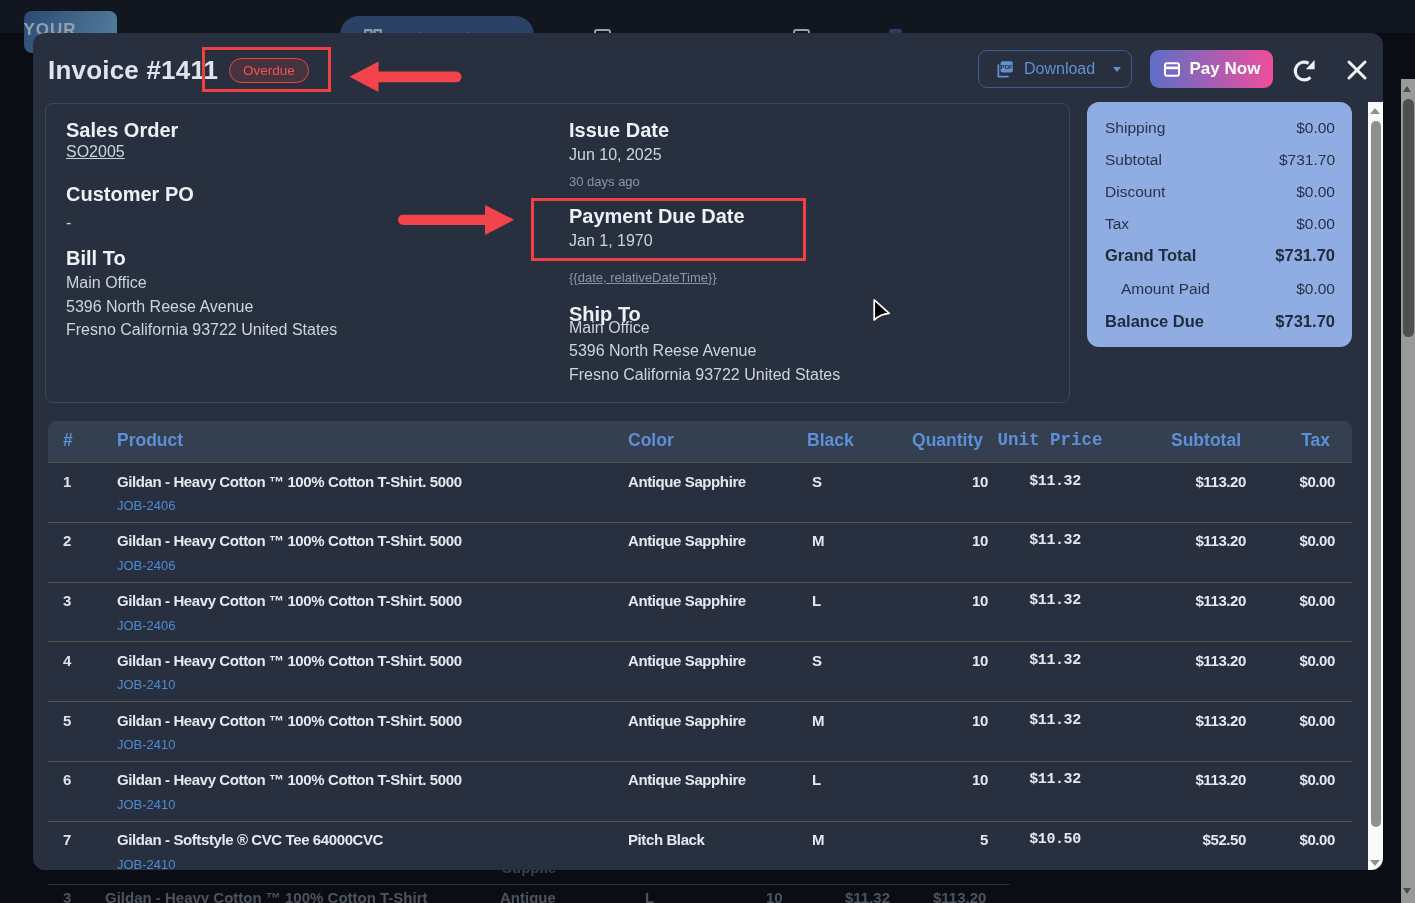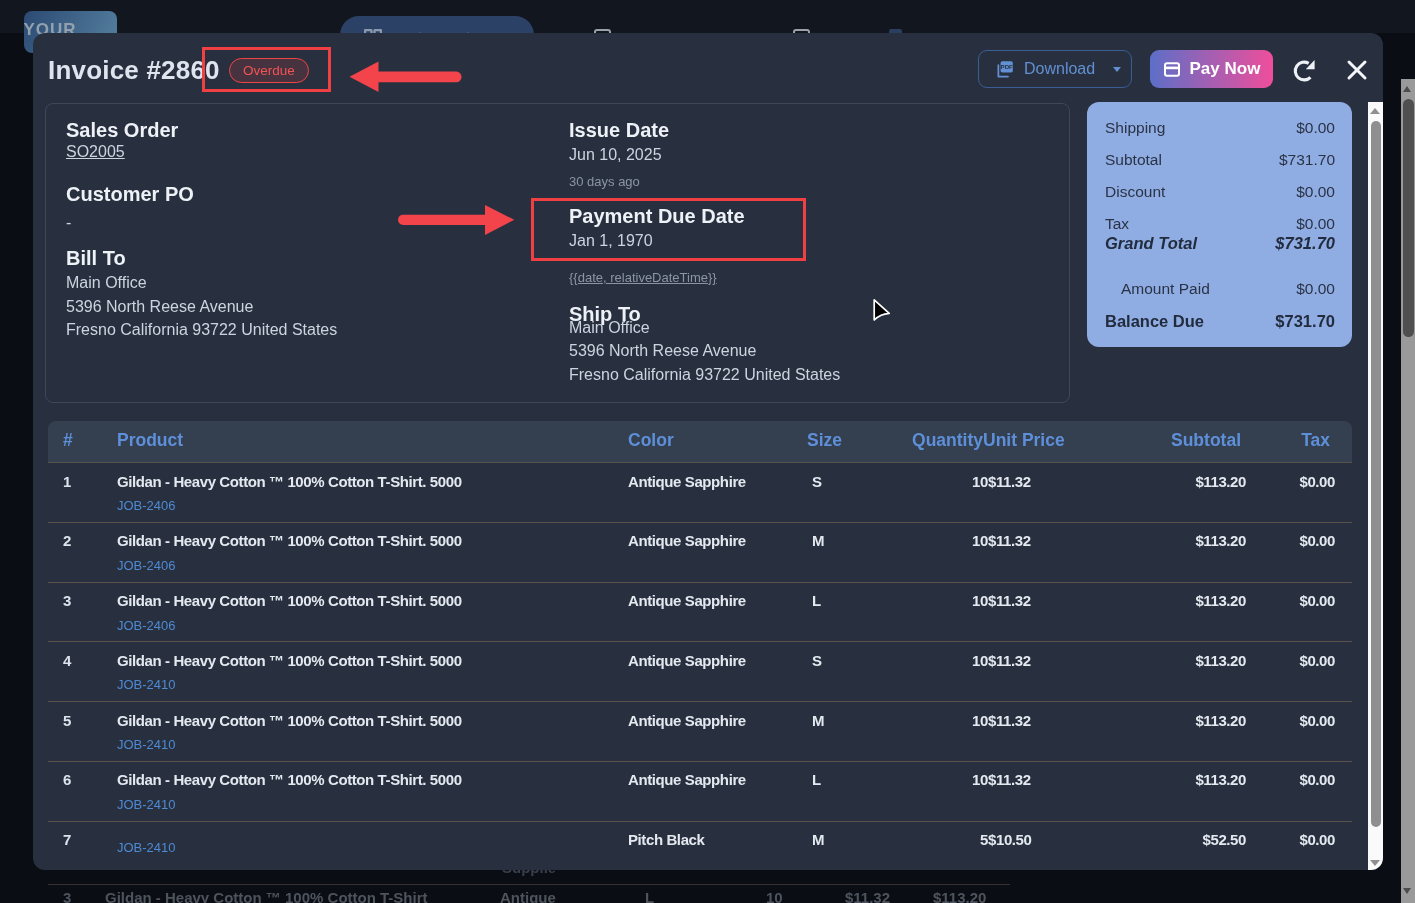--- a/index.html
+++ b/index.html
@@ -40,21 +40,21 @@
 .crow .cv { float:right; }
 
 #tbl { position:absolute; left:15px; top:388px; width:1304px; }
 .trow { display:flex; width:1304px; }
 .trow > div { flex:none; }
 .c0 { width:69px;  padding-left:15px; }
 .c1 { width:511px; }
 .c2 { width:184px; }
 .c3 { width:48px; }
 .c4 { width:128px; text-align:right; }
-.c5 { width:134px; text-align:left; }
+.c5 { width:134px; text-align:center;font-family:Liberation Mono, monospace; }
 .c6 { width:124px; text-align:right; }
 .c7 { width:89px;  text-align:right; }
 #thead { height:41px; background:#343f50; border-radius:8px 8px 0 0; color:#5e8fd9; font-weight:bold; font-size:17.5px; }
 #thead > div { padding-top:8.5px; }
 .drow { height:59.8px; border-top:1px solid #57524a; color:#e4e9f0; font-weight:bold; font-size:15px; letter-spacing:-0.4px; }
 .drow > div { padding-top:9.5px; }
 .drow .c0 { color:#dde3ec; }
 .drow:first-of-type { border-top:none; }
 .job { font-weight:normal; font-size:13px; color:#4e8ad2; margin-top:8.5px; letter-spacing:0; }
 
@@ -101,21 +101,21 @@
 <div id="dimsep"></div>
 <div class="dimtx" style="left:63px;">3</div>
 <div class="dimtx" style="left:105px;">Gildan - Heavy Cotton ™ 100% Cotton T-Shirt</div>
 <div class="dimtx" style="left:500px;">Antique</div>
 <div class="dimtx" style="left:645px;">L</div>
 <div class="dimtx" style="left:766px;">10</div>
 <div class="dimtx" style="left:845px;">$11.32</div>
 <div class="dimtx" style="left:933px;">$113.20</div>
 
 <div id="modal">
-  <div id="mtitle">Invoice #2860</div>
+  <div id="mtitle">Invoice #1411</div>
   <div id="overdue">Overdue</div>
   <div id="btn-dl">
     <svg width="21" height="21" viewBox="0 0 24 24">
         <path d="M5 7v13h11" fill="none" stroke="#6290d2" stroke-width="2" stroke-linecap="round" stroke-linejoin="round"></path>
         <rect x="7.5" y="2.5" width="14" height="13" rx="2" fill="#6290d2"></rect>
         <text x="14.5" y="11.8" font-size="7" font-weight="bold" fill="#28303f" text-anchor="middle" font-family="Liberation Sans">PDF</text>
       </svg>
     <span>Download</span>
     <span class="caret"></span>
   </div>
@@ -155,31 +155,31 @@
     <div class="val" style="left:523px; top:215px;">Main Office</div>
     <div class="val" style="left:523px; top:238px;">5396 North Reese Avenue</div>
     <div class="val" style="left:523px; top:262px;">Fresno California 93722 United States</div>
   </div>
 
   <div id="card">
     <div class="crow" style="top:17px;">Shipping<span class="cv">$0.00</span></div>
     <div class="crow" style="top:49px;">Subtotal<span class="cv">$731.70</span></div>
     <div class="crow" style="top:81px;">Discount<span class="cv">$0.00</span></div>
     <div class="crow" style="top:113px;">Tax<span class="cv">$0.00</span></div>
-    <div class="crow" style="top:132px;font-style:italic;"><b>Grand Total</b><span class="cv"><b>$731.70</b></span></div>
+    <div class="crow" style="top:144px;"><b>Grand Total</b><span class="cv"><b>$731.70</b></span></div>
     <div class="crow" style="top:178px;margin-left:16px;">Amount Paid<span class="cv">$0.00</span></div>
     <div class="crow" style="top:210px;"><b>Balance Due</b><span class="cv"><b>$731.70</b></span></div>
   </div>
 
   <div id="tbl">
     <div class="trow" id="thead">
       <div class="c0">#</div>
         <div class="c1">Product</div>
         <div class="c2">Color</div>
-        <div class="c3" style="margin-left:-5px;">Size</div>
+        <div class="c3" style="margin-left:-5px;">Black</div>
         <div class="c4">Quantity</div>
         <div class="c5">Unit Price</div>
         <div class="c6">Subtotal</div>
         <div class="c7">Tax</div>
     </div>
     <div class="trow drow">
         <div class="c0">1</div>
         <div class="c1">
           <div>Gildan - Heavy Cotton ™ 100% Cotton T-Shirt. 5000</div>
           <div class="job">JOB-2406</div>
@@ -252,20 +252,21 @@
         <div class="c2">Antique Sapphire</div>
         <div class="c3">L</div>
         <div class="c4">10</div>
         <div class="c5">$11.32</div>
         <div class="c6">$113.20</div>
         <div class="c7">$0.00</div>
       </div>
     <div class="trow drow">
         <div class="c0">7</div>
         <div class="c1">
+          <div>Gildan - Softstyle ® CVC Tee 64000CVC</div>
           <div class="job">JOB-2410</div>
         </div>
         <div class="c2">Pitch Black</div>
         <div class="c3">M</div>
         <div class="c4">5</div>
         <div class="c5">$10.50</div>
         <div class="c6">$52.50</div>
         <div class="c7">$0.00</div>
       </div>
   </div>

